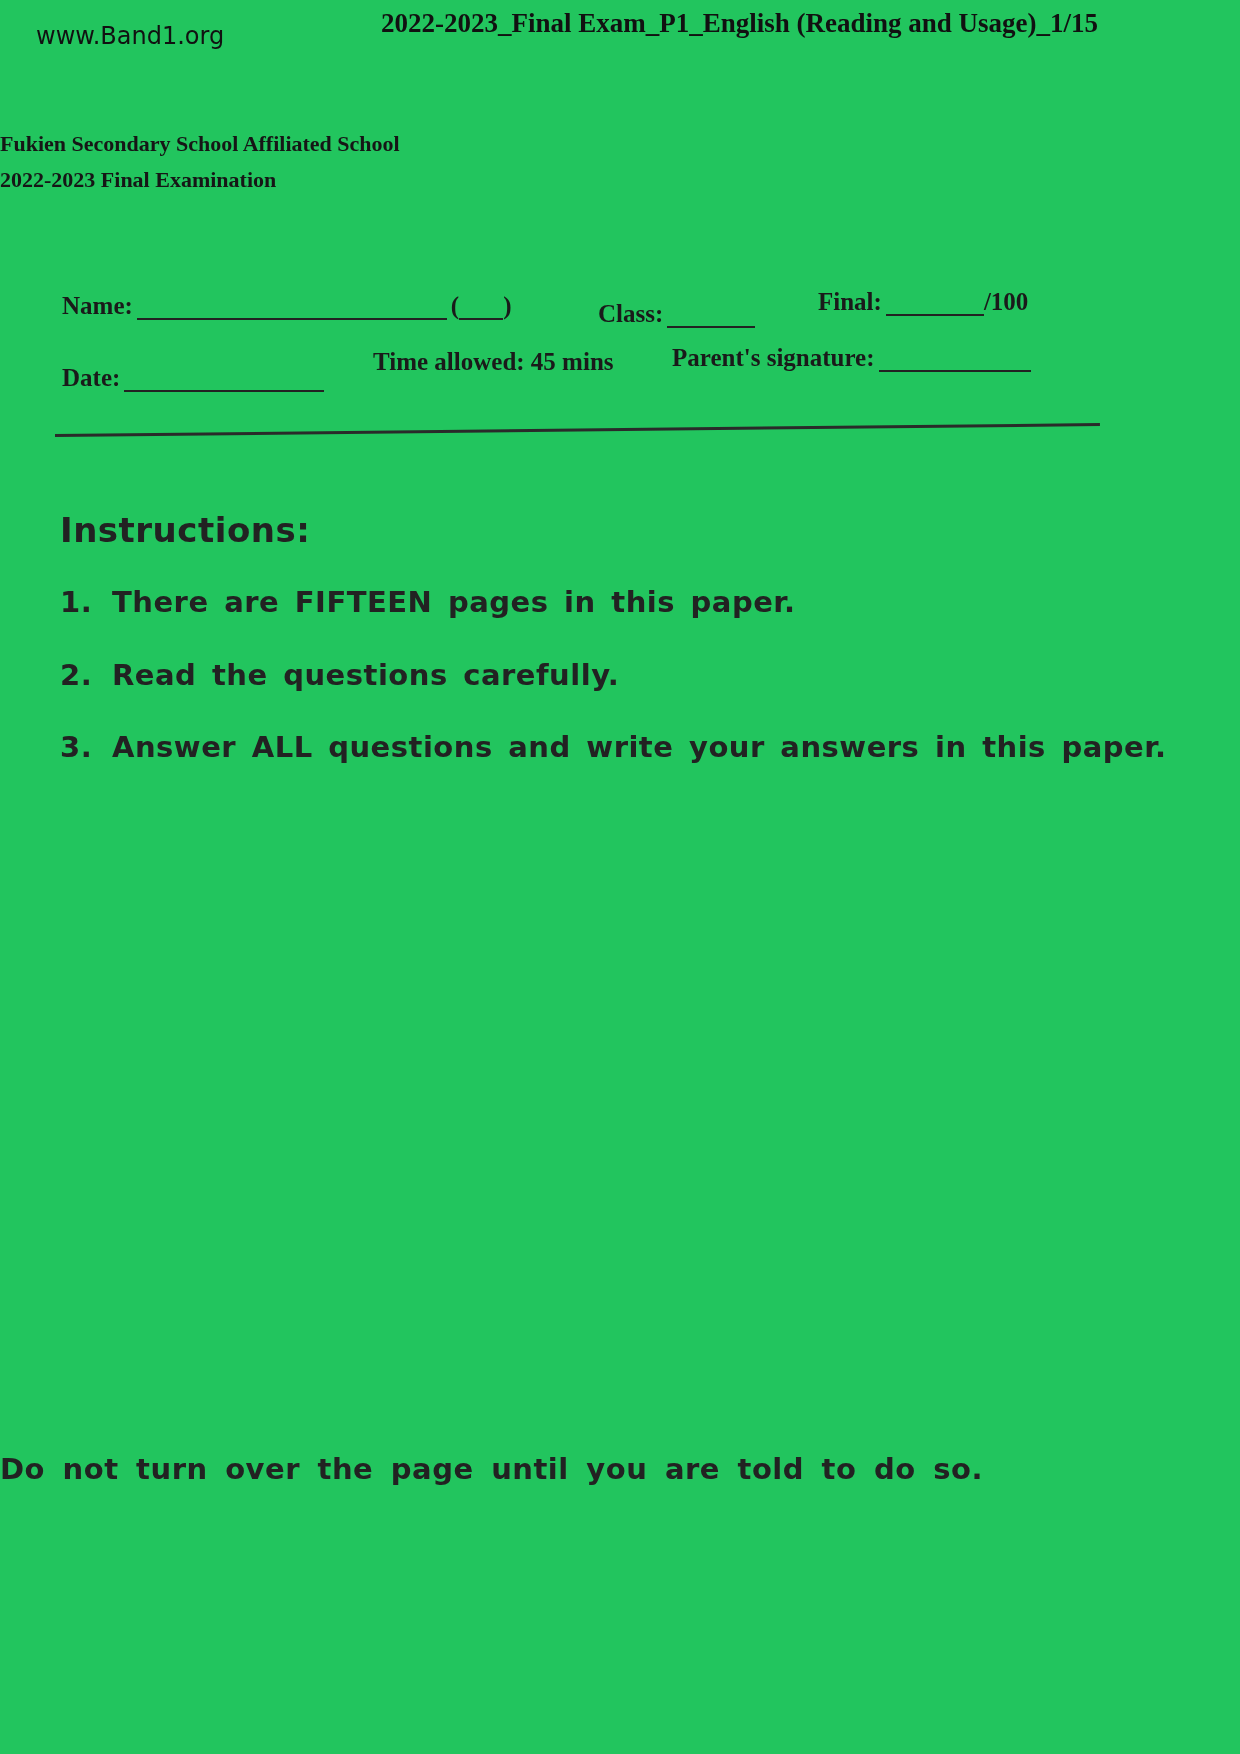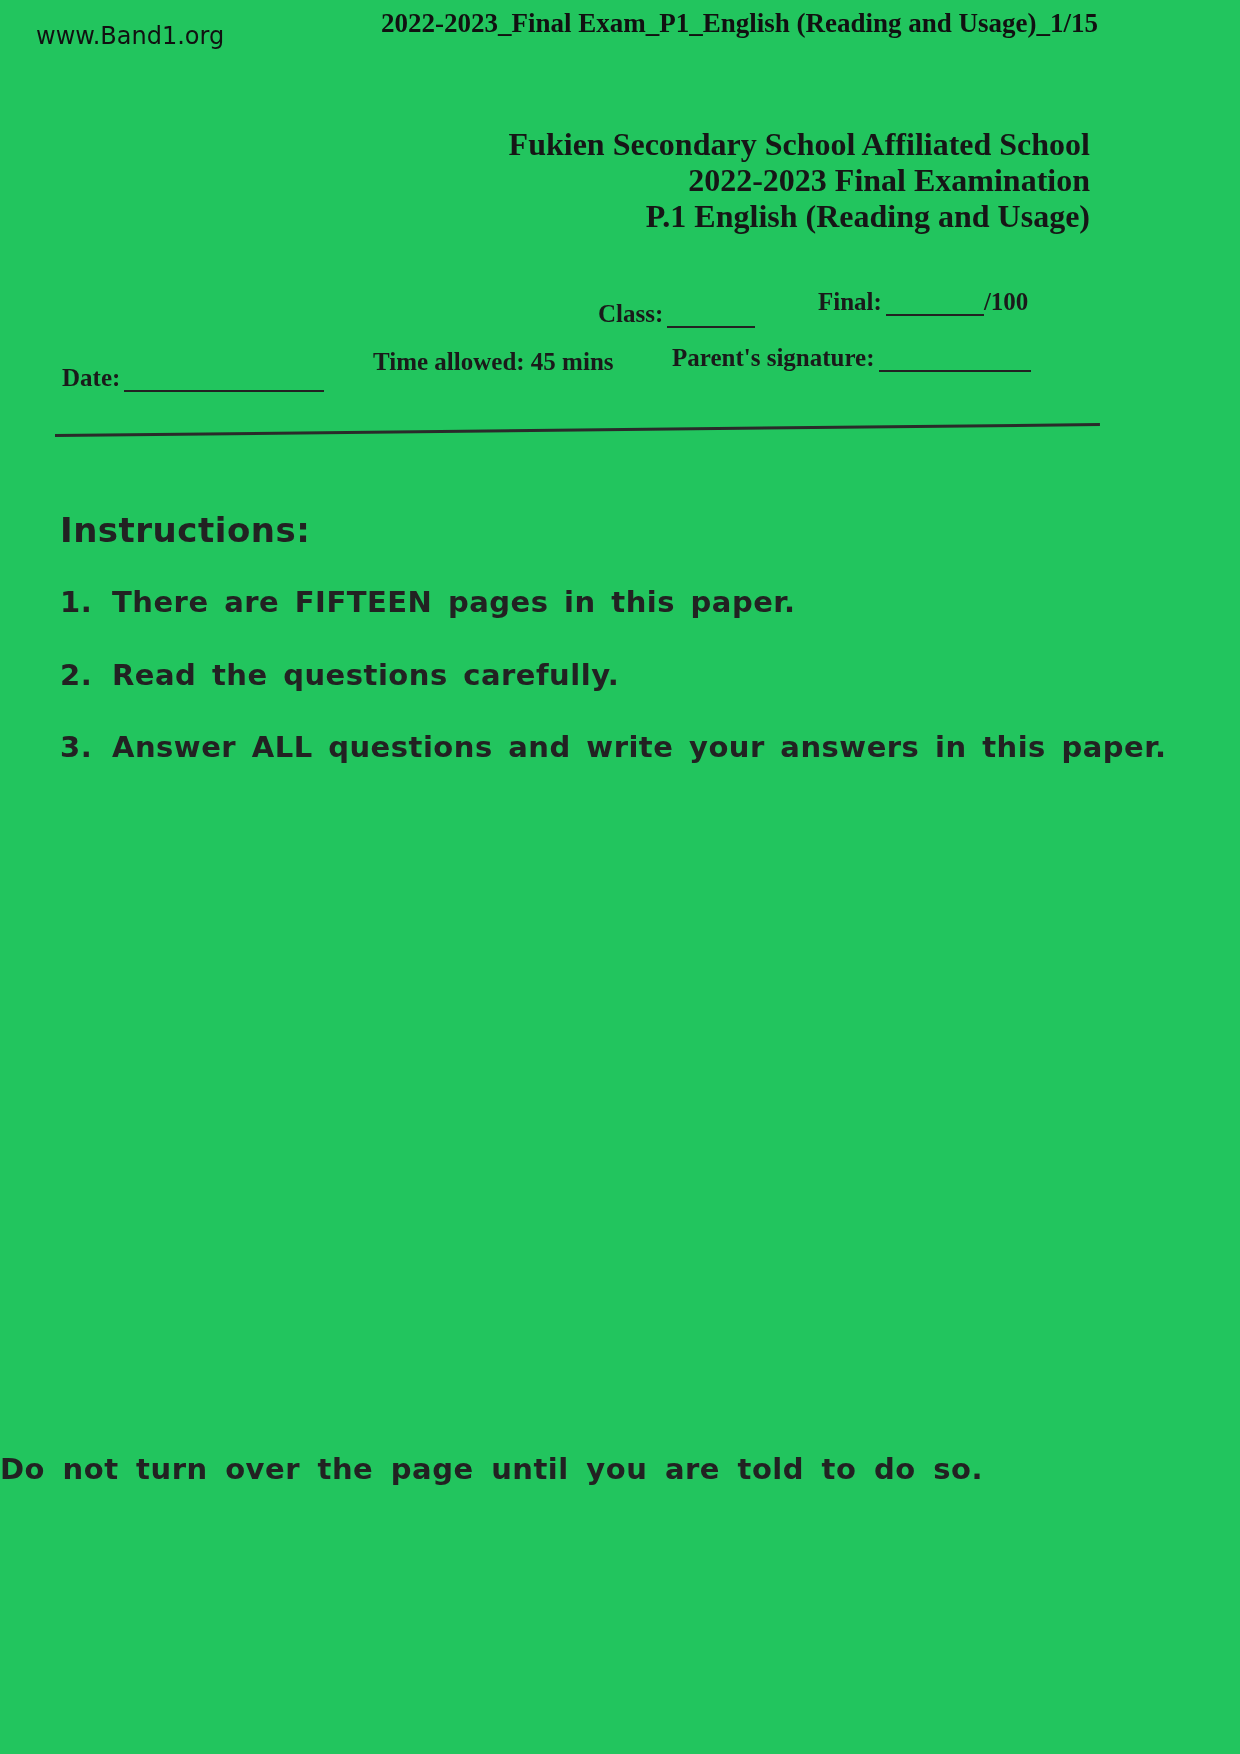--- a/index.html
+++ b/index.html
@@ -37,23 +37,23 @@
     font-size: 27px;
     color: #111;
     white-space: nowrap;
   }
 
   .title-block {
     position: absolute;
     top: 126px;
     left: 0;
     width: 1090px;
-    text-align: right;
+    text-align: left;
     font-weight: bold;
-    font-size: 32px;
+    font-size: 22px;
     line-height: 36px;
     color: #161616;
   }
 
   .form-label {
     font-weight: bold;
     font-size: 25px;
     white-space: nowrap;
   }
 
@@ -128,23 +128,27 @@
 
 <div class="page">
 
   <div class="watermark">www.Band1.org</div>
 
   <div class="page-ref">2022-2023_Final Exam_P1_English (Reading and Usage)_1/15</div>
 
   <div class="title-block">
     <div>Fukien Secondary School Affiliated School</div>
     <div>2022-2023 Final Examination</div>
-    <div>P.1 English (Reading and Usage)</div>
   </div>
 
+  <div class="form-row-item" style="left:62px; top:292px;">
+    <span class="form-label">Name:</span>
+    <span class="blank" style="width:310px;"></span>
+    <span class="paren">(</span><span class="blank" style="width:44px;"></span><span class="paren">)</span>
+  </div>
 
   <div class="form-row-item" style="left:598px; top:292px;margin-top:8px;">
     <span class="form-label">Class:</span>
     <span class="blank" style="width:88px;"></span>
   </div>
 
   <div class="form-row-item" style="left:818px; top:288px;">
     <span class="form-label">Final:</span>
     <span class="blank" style="width:98px;"></span><span class="form-label">/100</span>
   </div>

